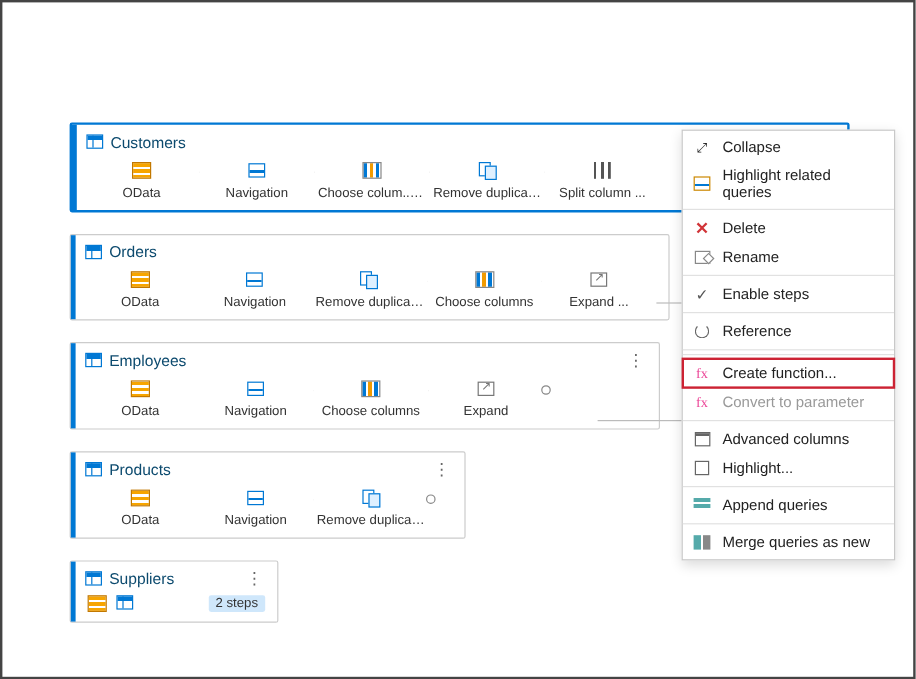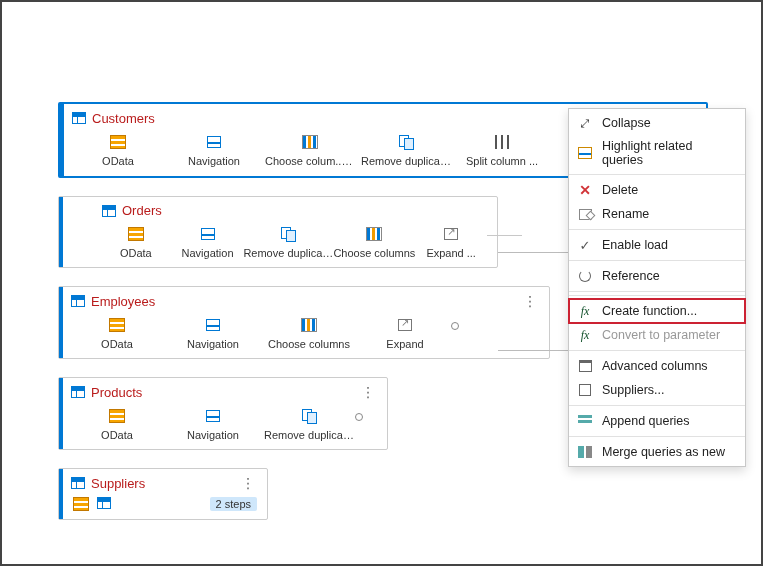--- a/index.html
+++ b/index.html
@@ -2,21 +2,21 @@
 <html><head>
 <meta charset="utf-8">
 <style>
   * { box-sizing: border-box; font-family: "Segoe UI", Arial, sans-serif; }
   body { margin: 0; background: #fff; width: 763px; height: 566px; position: relative; border: 2px solid #444; overflow: hidden; }
   .canvas { position: absolute; left: 56px; top: 100px; width: 690px; }
   .query-card { position: relative; border: 1px solid #ccc; border-radius: 2px; margin-bottom: 18px; background: #fff; }
   .query-card.selected { border: 2px solid #0078d4; }
   .accent { position: absolute; left: 0; top: 0; bottom: 0; width: 4px; background: #0078d4; }
   .card-head { display: flex; align-items: center; padding: 6px 8px 2px 12px; gap: 6px; }
-  .card-title { font-size: 13px; color: #b91c1c; }
+  .card-title { font-size: 13px; color: #0c4a6e; }
   .head-actions { margin-left: auto; display: flex; gap: 8px; align-items: center; color: #444; font-size: 13px; }
   .steps { display: flex; align-items: flex-start; padding: 4px 10px 8px 10px; gap: 0; position: relative; }
   .step { display: flex; flex-direction: column; align-items: center; width: 96px; font-size: 11px; color: #333; position: relative; z-index: 2; background:#fff;}
   .step .icon-box { width: 22px; height: 20px; display:flex; align-items:center; justify-content:center; margin-bottom:3px;}
   .step-label { white-space: nowrap; overflow: hidden; text-overflow: ellipsis; max-width: 90px; text-align:center;}
   .rail { position: absolute; height: 1px; background: #c8c8c8; top: 15px; }
   .dot { width: 8px; height: 8px; border: 1px solid #888; border-radius: 50%; background: #fff; position: absolute; top: 11px; z-index:3;}
   .more-dots { color: #666; font-size: 14px; letter-spacing: 1px; padding:0 3px; cursor:default;}
   .badge { background: #cfe7fb; color: #333; font-size: 11px; padding: 1px 6px; border-radius: 2px; }
   .context-menu { position: absolute; top: 106px; left: 566px; width: 178px; background: #fff; border: 1px solid #c8c8c8; box-shadow: 0 4px 10px rgba(0,0,0,0.15); font-size: 12.5px; color: #222; z-index: 50; padding: 2px 0;}
@@ -38,21 +38,21 @@
   .ic-split { width:14px;height:14px;background:linear-gradient(90deg,#555 0 2px,transparent 2px 6px,#555 6px 8px,transparent 8px 12px,#555 12px);}
   .ic-expand { width:14px;height:12px;border:1.5px solid #777; position:relative;}
   .ic-expand::after{content:"↗";position:absolute;left:2px;top:-3px;font-size:10px;color:#777;}
   .ic-check{color:#555;font-size:13px;}
   .ic-x{color:#d13438;font-size:14px;font-weight:bold;}
   .ic-rename{width:13px;height:11px;border:1px solid #888;position:relative;}
   .ic-rename::after{content:"";position:absolute;right:-3px;top:2px;width:5px;height:5px;border:1px solid #888;transform:rotate(45deg);background:#fff;}
   .ic-ref{width:12px;height:12px;border:1.5px solid #666;border-radius:50%;border-top-color:transparent;}
   .ic-folder{width:14px;height:10px;background:#f7b500;position:relative;}
   .ic-folder::before{content:"";position:absolute;top:-3px;left:0;width:6px;height:3px;background:#f7b500;}
-  .ic-fx{font-family:serif;font-style:italic;font-size:12px;color:#14532d;}
+  .ic-fx{font-family:serif;font-size:12px;color:#ec4899;}
   .ic-adv{width:13px;height:12px;border:1px solid #666;background:linear-gradient(#666 2px,#fff 2px);}
   .ic-prop{width:12px;height:12px;border:1px solid #666;}
   .ic-append{width:14px;height:12px;background:linear-gradient(#5aa 3px,#fff 3px 5px,#5aa 5px 8px,#fff 8px);}
   .ic-merge{width:14px;height:12px;background:linear-gradient(90deg,#5aa 6px,#fff 6px 8px,#888 8px);}
   .connector-line { position:absolute; border-top:1px solid #bbb; height:1px; z-index:1;}
   .info{display:inline-block;width:11px;height:11px;border-radius:50%;border:1px solid #0078d4;color:#0078d4;font-size:8px;text-align:center;line-height:10px;margin-left:2px;}
 </style>
 </head>
 <body>
 
@@ -110,21 +110,21 @@
           <div class="step">
             <div class="icon-box">
               <span>
                 <div class="ic-split"></div>
               </span>
             </div>
             <div class="step-label">Split column ...</div>
           </div>
         </div>
       </div>
-      <div class="query-card" style="width: 440px; padding-left: 31px;">
+      <div class="query-card" style="width: 500px;">
         <div class="accent"></div>
         <div class="card-head">
           <span class="icon-box">
             <div class="ic-table"></div>
           </span>
           <span class="card-title">Orders</span>
           <div class="head-actions"></div>
         </div>
         <div class="steps">
           <div class="rail" style="left: 48px; width: 384px;"></div>
@@ -251,21 +251,21 @@
             <div class="icon-box">
               <span>
                 <div class="ic-dup"></div>
               </span>
             </div>
             <div class="step-label">Remove duplicat...</div>
           </div>
           <div class="dot" style="left: 296px;"></div>
         </div>
       </div>
-      <div class="query-card" style="width: 210px;">
+      <div class="query-card" style="width: 174px;">
         <div class="accent"></div>
         <div class="card-head">
           <span class="icon-box">
             <div class="ic-table"></div>
           </span>
           <span class="card-title">Suppliers</span>
           <div class="head-actions">
             <span class="more-dots">⋮</span>
           </div>
         </div>
@@ -312,21 +312,21 @@
             <div class="ic-rename"></div>
           </span>
         </span>
         <span>Rename</span>
       </div>
       <div class="menu-sep"></div>
       <div class="menu-item">
         <span class="mi-icon">
           <span><span class="ic-check">✓</span></span>
         </span>
-        <span>Enable load</span>
+        <span>Enable steps</span>
       </div>
       <div class="menu-sep"></div>
       <div class="menu-item">
         <span class="mi-icon">
           <span>
             <div class="ic-ref"></div>
           </span>
         </span>
         <span>Reference</span>
       </div>
@@ -352,21 +352,21 @@
           </span>
         </span>
         <span>Advanced columns</span>
       </div>
       <div class="menu-item">
         <span class="mi-icon">
           <span>
             <div class="ic-prop"></div>
           </span>
         </span>
-        <span>Suppliers...</span>
+        <span>Highlight...</span>
       </div>
       <div class="menu-sep"></div>
       <div class="menu-item">
         <span class="mi-icon">
           <span>
             <div class="ic-append"></div>
           </span>
         </span>
         <span>Append queries</span>
       </div>

